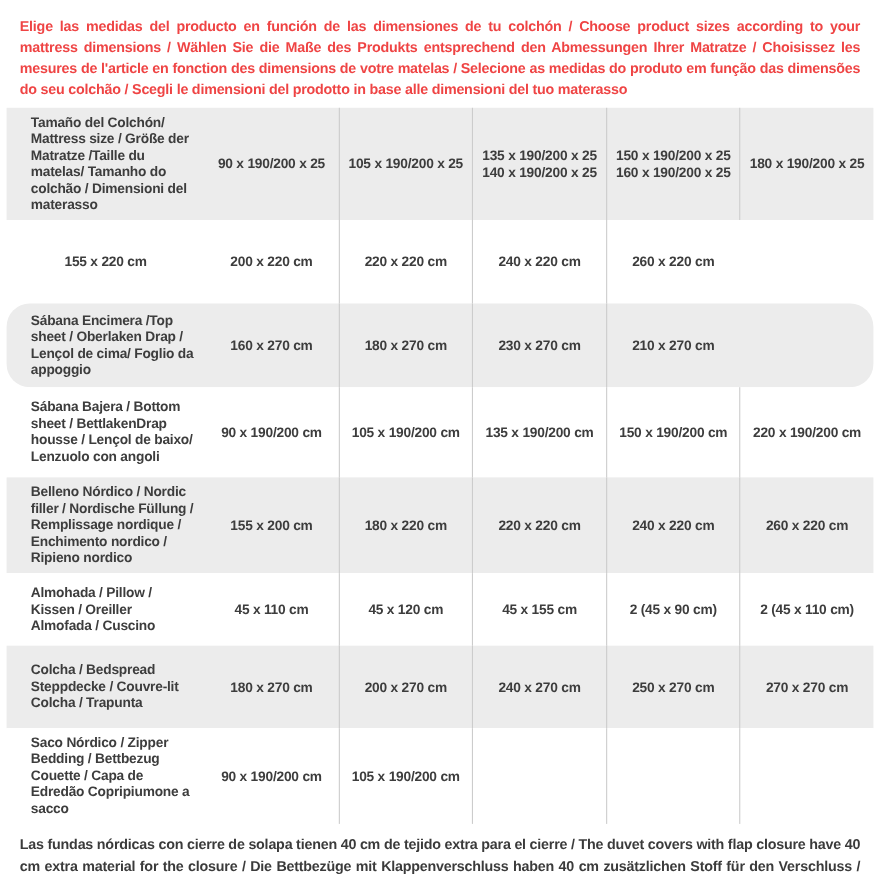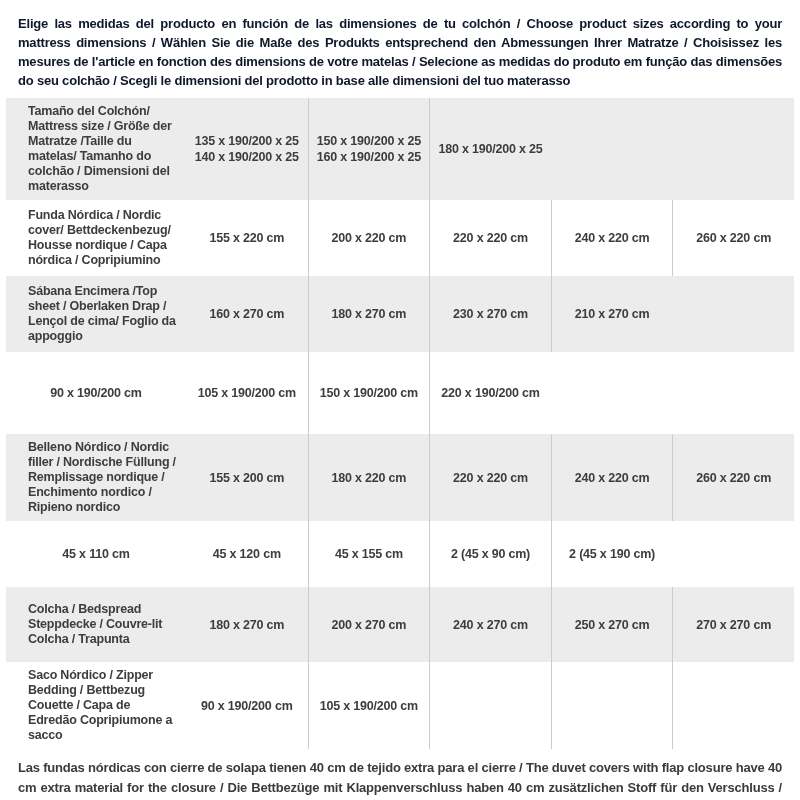--- a/index.html
+++ b/index.html
@@ -14,35 +14,35 @@
     font-weight: 700;
     color: #3d3d3d;
     letter-spacing: -0.2px;
     overflow: hidden;
   }
   .intro {
     margin: 14px 18px 8px 18px;
     font-size: 13px;
     line-height: 19px;
     text-align: justify;
-    color: #0f172a;
+    color: #ef4444;
   }
   .sizes-table {
     margin: 2px 6px 0 6px;
   }
   .t-row {
     display: grid;
     grid-template-columns: 180px repeat(5, 1fr);
     align-items: stretch;
   }
   .t-row:nth-child(odd) { background: #ececec; }
   .t-row:nth-child(even) { background: #ffffff; }
   .t-row:nth-child(1) { min-height: 88px; }
   .t-row:nth-child(2) { min-height: 76px; }
-  .t-row:nth-child(3) { min-height: 76px; }
+  .t-row:nth-child(3) { min-height: 76px; border-radius: 21px; }
   .t-row:nth-child(4) { min-height: 82px; }
   .t-row:nth-child(5) { min-height: 78px; }
   .t-row:nth-child(6) { min-height: 66px; }
   .t-row:nth-child(7) { min-height: 75px; }
   .t-row:nth-child(8) { min-height: 74px; }
   .cell {
     display: flex;
     flex-direction: column;
     justify-content: center;
     align-items: center;
@@ -80,34 +80,39 @@
 
 <div class="page">
 
   <p class="intro">Elige las medidas del producto en función de las dimensiones de tu colchón / Choose product sizes according to your mattress dimensions / Wählen Sie die Maße des Produkts entsprechend den Abmessungen Ihrer Matratze / Choisissez les mesures de l'article en fonction des dimensions de votre matelas / Selecione as medidas do produto em função das dimensões do seu colchão / Scegli le dimensioni del prodotto in base alle dimensioni del tuo materasso</p>
 
   <div class="sizes-table">
 
     <div class="t-row">
       <div class="cell label">Tamaño del Colchón/ Mattress size / Größe der Matratze /Taille du matelas/ Tamanho do colchão / Dimensioni del materasso</div>
       <div class="cell">
+          <span class="ln">90 x 190/200 x 25</span>
+        </div>
+      <div class="cell">
+          <span class="ln">105 x 190/200 x 25</span>
+        </div>
+      <div class="cell">
           <span class="ln">135 x 190/200 x 25</span>
           <span class="ln">140 x 190/200 x 25</span>
         </div>
       <div class="cell">
           <span class="ln">150 x 190/200 x 25</span>
           <span class="ln">160 x 190/200 x 25</span>
         </div>
       <div class="cell">
           <span class="ln">180 x 190/200 x 25</span>
         </div>
     </div>
 
     <div class="t-row">
-      <div class="cell label">Funda Nórdica /  Nordic cover/ Bettdeckenbezug/ Housse nordique  / Capa nórdica / Copripiumino</div>
       <div class="cell">
           <span class="ln">155 x 220 cm</span>
         </div>
       <div class="cell">
           <span class="ln">200 x 220 cm</span>
         </div>
       <div class="cell">
           <span class="ln">220 x 220 cm</span>
         </div>
       <div class="cell">
@@ -128,27 +133,31 @@
         </div>
       <div class="cell">
           <span class="ln">230 x 270 cm</span>
         </div>
       <div class="cell">
           <span class="ln">210 x 270 cm</span>
         </div>
     </div>
 
     <div class="t-row">
+      <div class="cell label">Sábana Bajera / Bottom sheet / BettlakenDrap housse / Lençol de baixo/ Lenzuolo con angoli</div>
       <div class="cell">
           <span class="ln">90 x 190/200 cm</span>
         </div>
       <div class="cell">
           <span class="ln">105 x 190/200 cm</span>
         </div>
       <div class="cell">
+          <span class="ln">135 x 190/200 cm</span>
+        </div>
+      <div class="cell">
           <span class="ln">150 x 190/200 cm</span>
         </div>
       <div class="cell">
           <span class="ln">220 x 190/200 cm</span>
         </div>
     </div>
 
     <div class="t-row">
       <div class="cell label">Belleno Nórdico / Nordic filler / Nordische Füllung / Remplissage nordique / Enchimento nordico / Ripieno nordico</div>
       <div class="cell">
@@ -162,34 +171,35 @@
         </div>
       <div class="cell">
           <span class="ln">240 x 220 cm</span>
         </div>
       <div class="cell">
           <span class="ln">260 x 220 cm</span>
         </div>
     </div>
 
     <div class="t-row">
+      <div class="cell label">Almohada  / Pillow / Kissen / Oreiller Almofada / Cuscino</div>
       <div class="cell">
           <span class="ln">45 x 110 cm</span>
         </div>
       <div class="cell">
           <span class="ln">45 x 120 cm</span>
         </div>
       <div class="cell">
           <span class="ln">45 x 155 cm</span>
         </div>
       <div class="cell">
           <span class="ln">2 (45 x 90 cm)</span>
         </div>
       <div class="cell">
-          <span class="ln">2 (45 x 190 cm)</span>
+          <span class="ln">2 (45 x 110 cm)</span>
         </div>
     </div>
 
     <div class="t-row">
       <div class="cell label">Colcha / Bedspread Steppdecke / Couvre-lit Colcha / Trapunta</div>
       <div class="cell">
           <span class="ln">180 x 270 cm</span>
         </div>
       <div class="cell">
           <span class="ln">200 x 270 cm</span>

